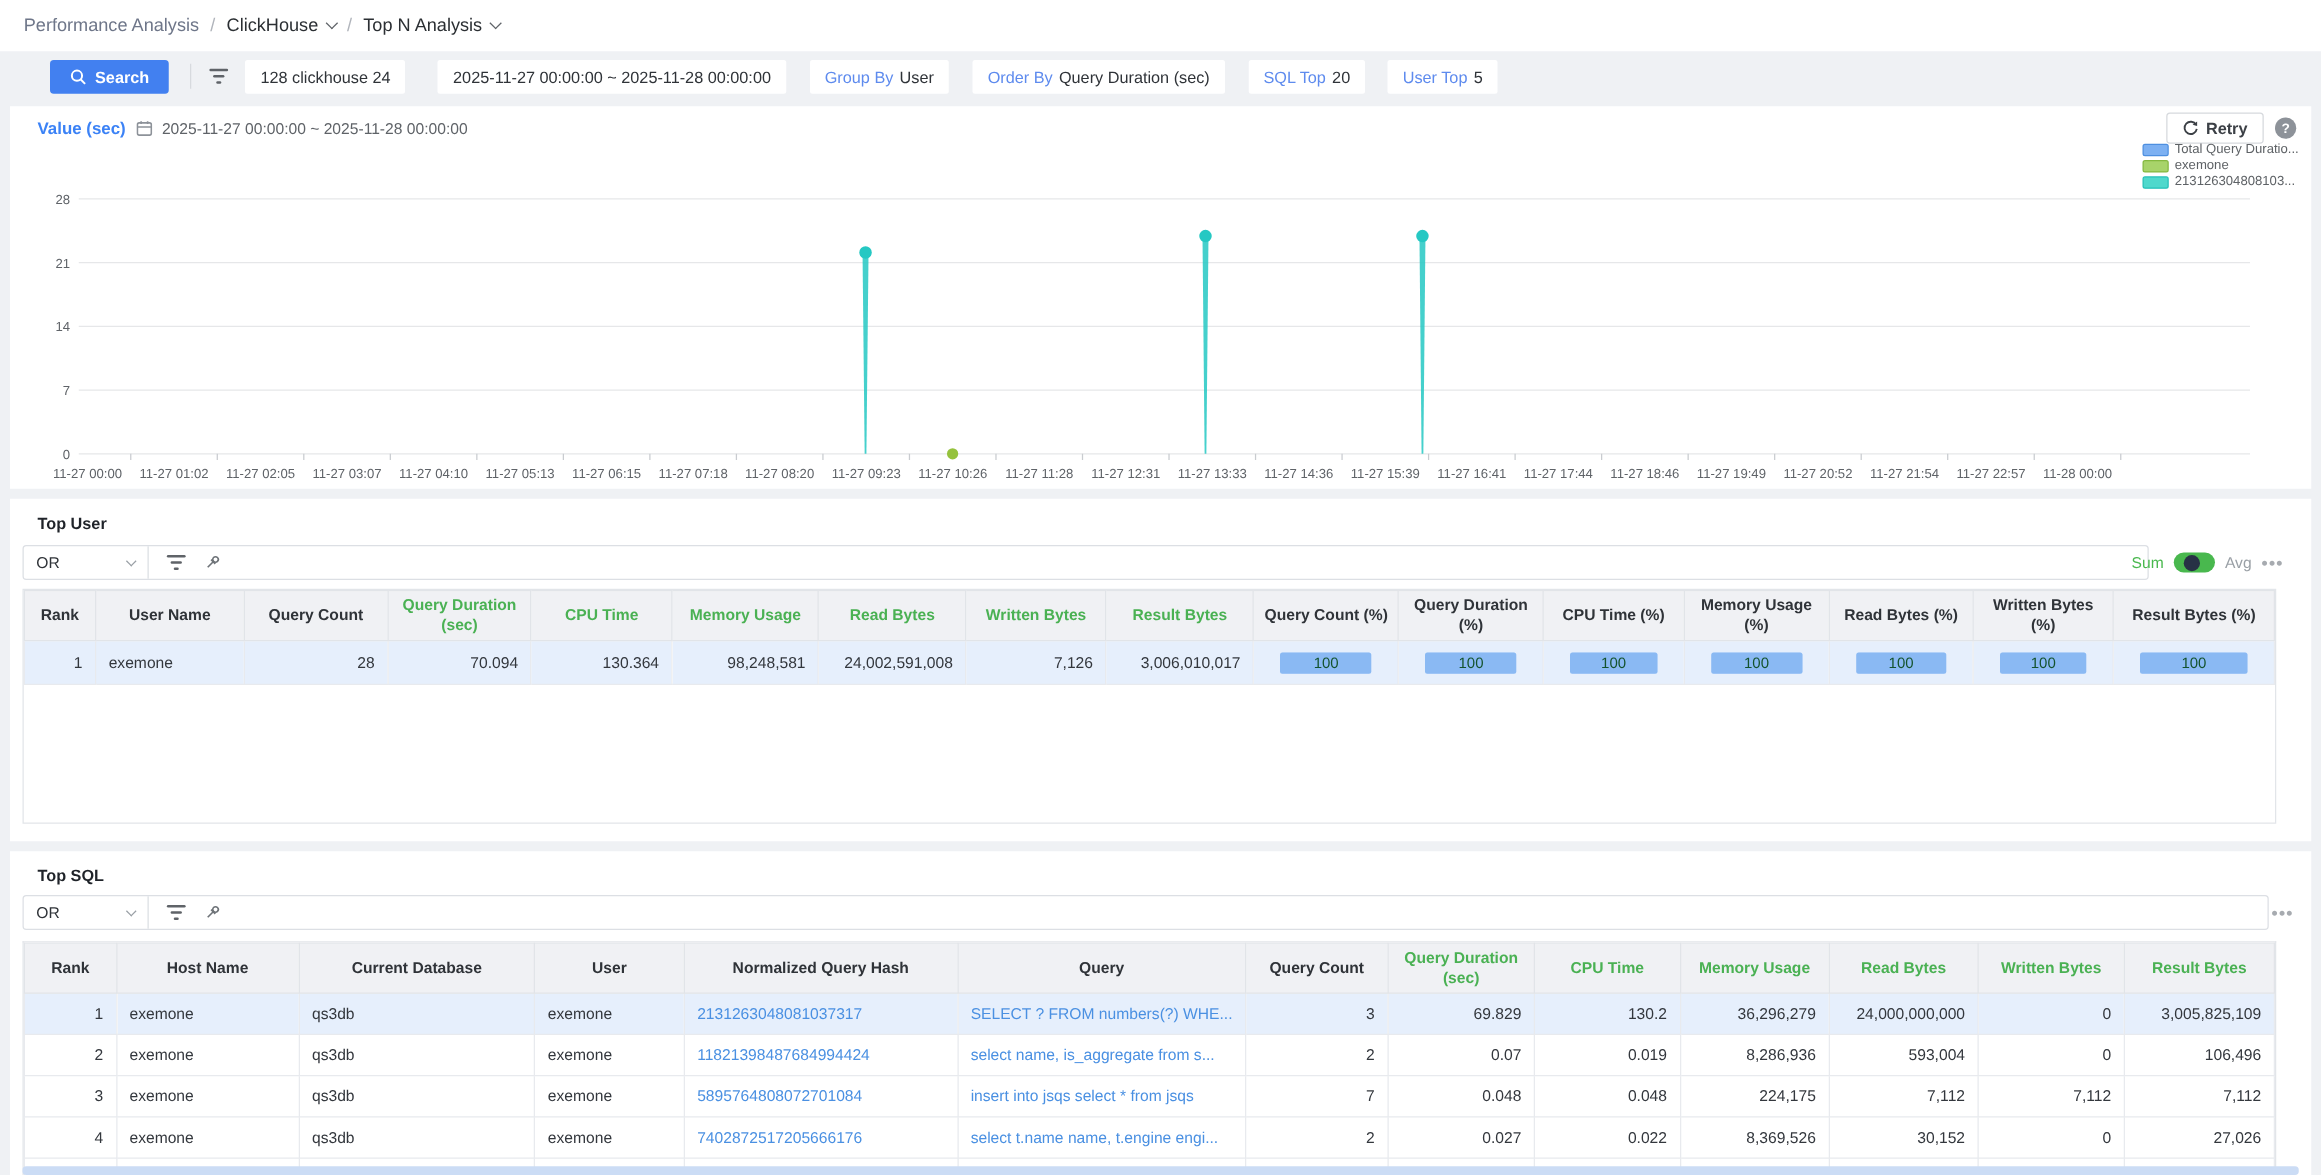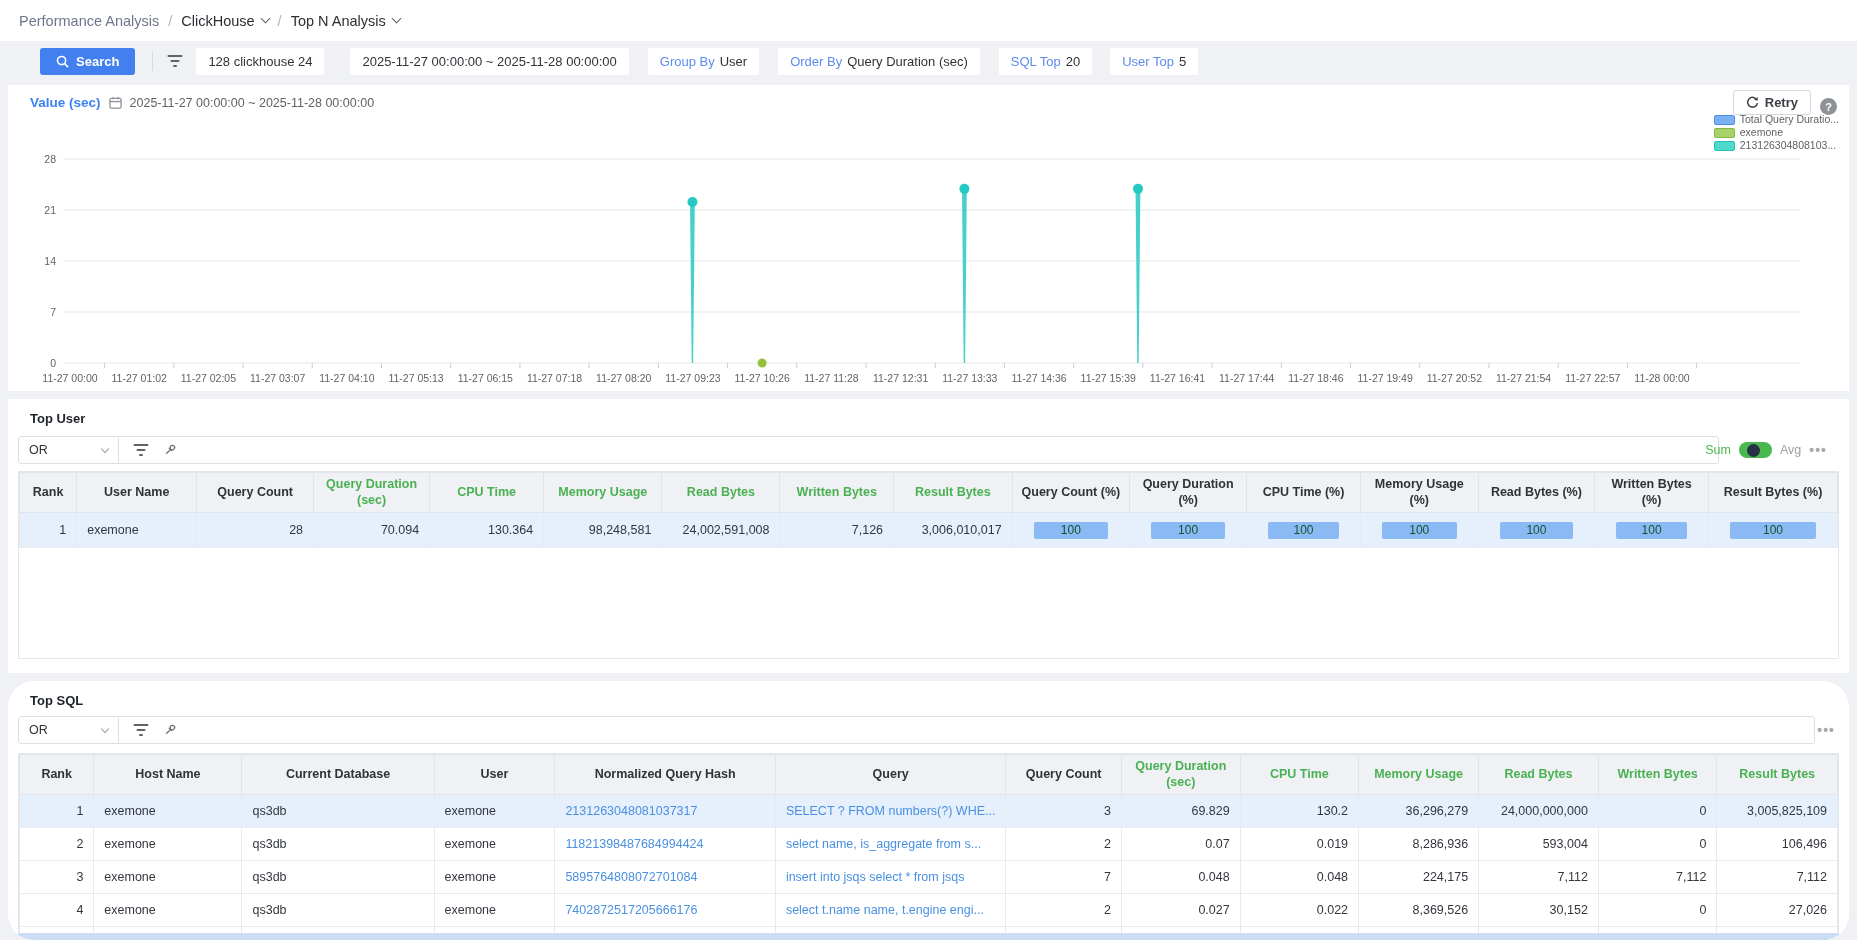--- a/index.html
+++ b/index.html
@@ -24,28 +24,28 @@
   .icon-filter i:nth-child(3){ top:10px; width:4px; }
   .pill { background:#fff; border-radius:2px; height:27px; display:inline-flex; align-items:center; padding:0 12px; font-size:13px; color:#2f3338; margin-left:14px; white-space:nowrap; cursor:pointer; }
   .pill .blue { color:#5e8bee; margin-right:5px; }
   .pill.first { margin-left:13px; }
   .pill.date { margin-left:26px; }
 
   
   .card { position:absolute; left:8px; width:1841px; background:#fff; }
   .chart-card { top:85px; height:306px; }
   .user-card  { top:399px; height:274px; }
-  .sql-card   { top:681px; height:259px; overflow:hidden;border-radius:26px; }
+  .sql-card   { top:681px; height:259px; overflow:hidden; }
 
   
   .chart-head { position:absolute; left:22px; top:10px; display:flex; align-items:center; gap:8px; }
   .chart-title { font-size:13.5px; font-weight:bold; color:#3b82f6; }
   .chart-date { font-size:12.5px; color:#5f6368; }
   .cal-icon { width:13px; height:13px; }
-  .retry-wrap { position:absolute; right:12px; top:5px; display:flex; align-items:flex-end; gap:9px; }
+  .retry-wrap { position:absolute; right:12px; top:5px; display:flex; align-items:center; gap:9px; }
   .retry-btn { background:#fff; border:1px solid #d6d9dd; border-radius:3px; height:25px; padding:0 12px; font-size:13px; font-weight:bold; color:#3c4046; display:inline-flex; align-items:center; gap:6px; cursor:pointer; }
   .help-circle { width:17px; height:17px; border-radius:50%; background:#8d9299; color:#fff; font-size:11px; font-weight:bold; display:flex; align-items:center; justify-content:center; cursor:pointer; }
 
   
   .legend { position:absolute; right:10px; top:28px; }
   .legend-row { display:flex; align-items:flex-end; gap:5px; height:12px; margin-bottom:1px; cursor:pointer; }
   .swatch { width:21px; height:10px; border-radius:2px; }
   .legend-label { font-size:10.5px; color:#5e6266; }
 
   .chart-svg { position:absolute; left:0; top:40px; }
@@ -58,21 +58,21 @@
   .op-caret { width:6px; height:6px; border-right:1.4px solid #9aa0a6; border-bottom:1.4px solid #9aa0a6; transform:rotate(45deg); margin-top:-3px; }
   .tb-icon { margin-left:14px; cursor:pointer; display:inline-flex; }
   .sumavg { position:absolute; display:flex; align-items:center; gap:8px; font-size:12.5px; }
   .sum-lbl { color:#49b84e; }
   .avg-lbl { color:#9aa0a6; }
   .toggle { width:33px; height:16px; border-radius:8px; background:#49b84e; position:relative; cursor:pointer; }
   .toggle .knob { position:absolute; top:1.5px; left:8px; width:13px; height:13px; border-radius:50%; background:#273145; }
   .more-dots { color:#a7abb0; font-size:14px; font-weight:bold; letter-spacing:1px; cursor:pointer; }
 
   
-  .table-box { position:absolute; left:10px; right:10px; border:1px solid #e2e5e9; overflow:hidden; background:#fff; }
+  .table-box { position:absolute; left:10px; right:28px; border:1px solid #e2e5e9; overflow:hidden; background:#fff; }
   table { border-collapse:collapse; table-layout:fixed; font-size:12.5px; }
   th { background:#f0f1f4; border:1px solid #e1e4e8; font-weight:bold; color:#2f3338; text-align:center; padding:4px 8px; line-height:1.25; }
   th.green { color:#4ab153; }
   th.nowrap { white-space:nowrap; overflow:hidden; }
   td { border:1px solid #e8eaee; padding:4px 10px; color:#33373d; overflow:hidden; white-space:nowrap; }
   tr.hl td { background:#e6effc; }
   td.r { text-align:right; }
   td.l { text-align:left; }
   .link { color:#4a90e2; cursor:pointer; }
   .bar-track { margin:0 11px; background:#cfe3fb; border-radius:2px; height:17px; position:relative; }

